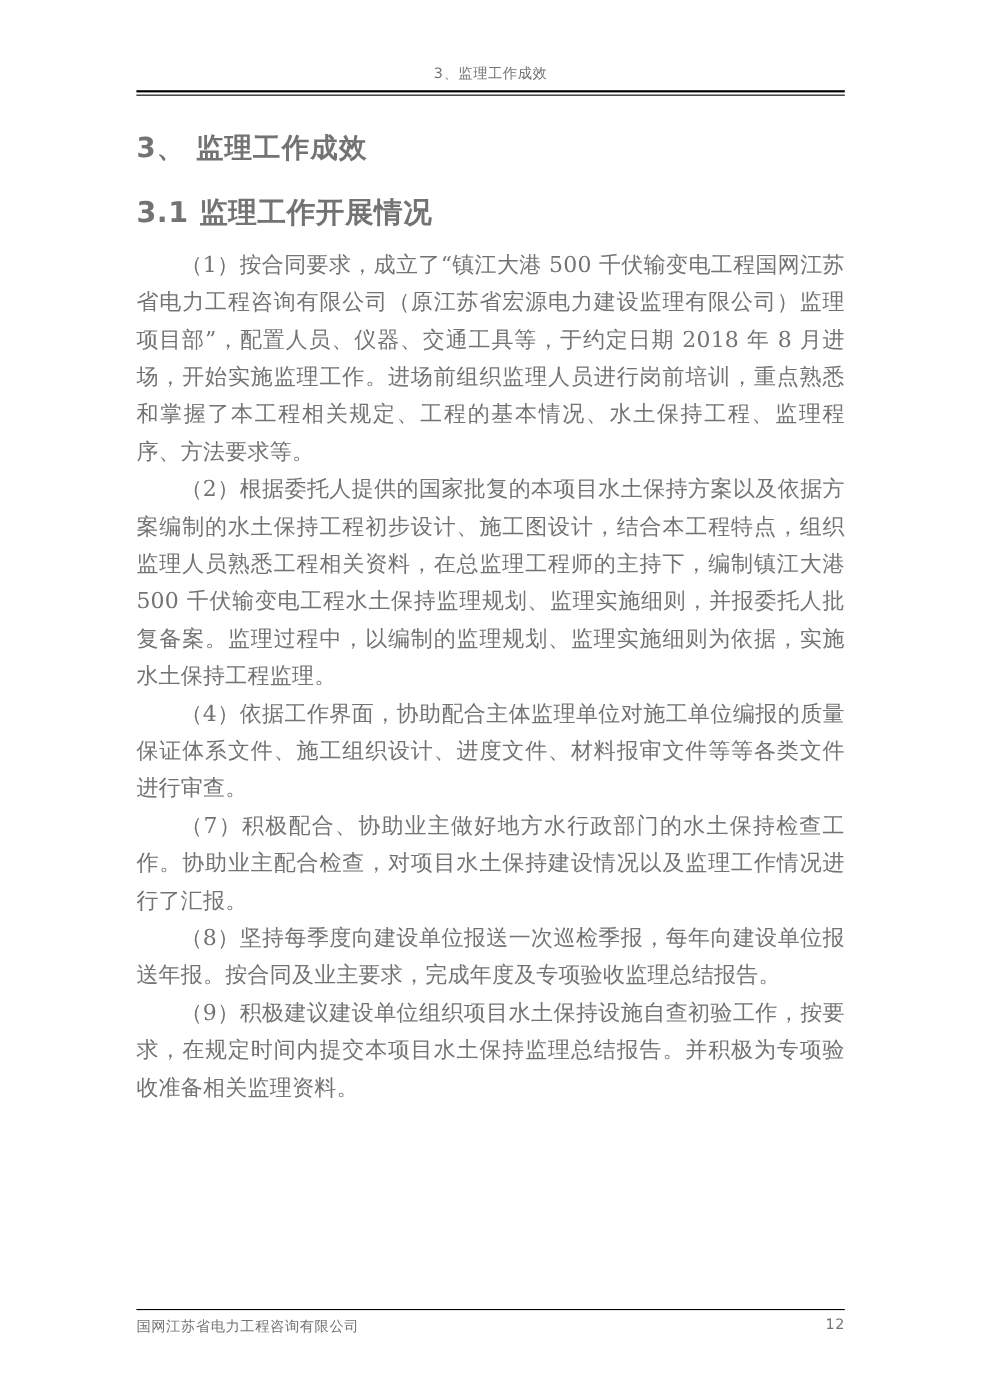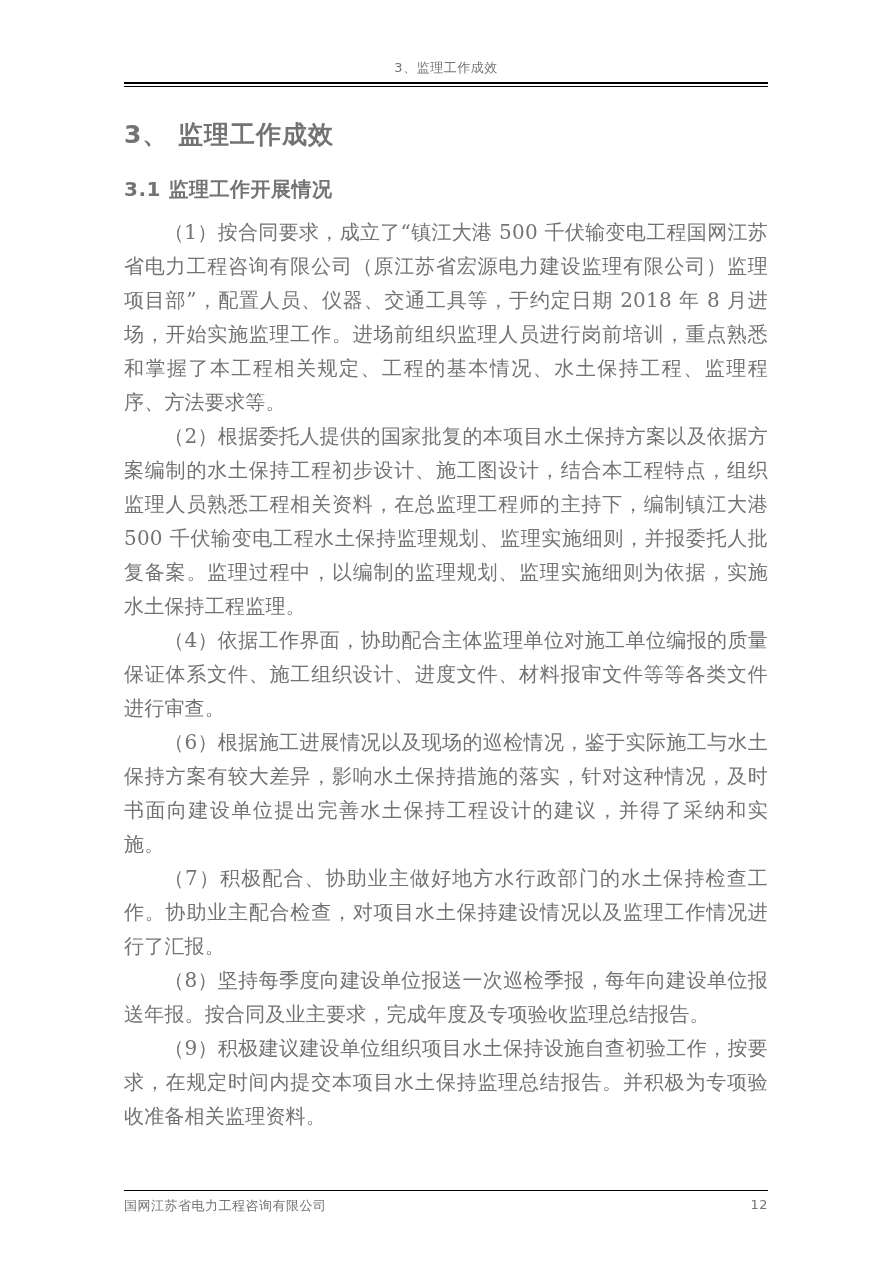--- a/index.html
+++ b/index.html
@@ -59,21 +59,21 @@
     right: 0;
   }
   h1.doc-h1 {
     font-size: 25px;
     font-weight: bold;
     margin: 18px 0 25px 0;
     letter-spacing: 1px;
     font-family: "DejaVu Sans", "Liberation Sans", sans-serif;
   }
   h2.doc-h2 {
-    font-size: 20px;
+    font-size: 26px;
     font-weight: bold;
     margin: 0 0 12px 0;
     letter-spacing: 0.5px;
     font-family: "DejaVu Sans", "Liberation Sans", sans-serif;
   }
   p.para {
     font-size: 20px;
     line-height: 34px;
     margin: 0;
     text-align: justify;
@@ -116,21 +116,20 @@
       <div class="header-rule"></div>
     </div>
 
     <div class="content">
       <h1 class="doc-h1">3、 监理工作成效</h1>
       <h2 class="doc-h2">3.1 监理工作开展情况</h2>
 
       <p class="para">（1）按合同要求，成立了“镇江大港 500 千伏输变电工程国网江苏省电力工程咨询有限公司（原江苏省宏源电力建设监理有限公司）监理项目部”，配置人员、仪器、交通工具等，于约定日期 2018 年 8 月进场，开始实施监理工作。进场前组织监理人员进行岗前培训，重点熟悉和掌握了本工程相关规定、工程的基本情况、水土保持工程、监理程序、方法要求等。</p>
       <p class="para">（2）根据委托人提供的国家批复的本项目水土保持方案以及依据方案编制的水土保持工程初步设计、施工图设计，结合本工程特点，组织监理人员熟悉工程相关资料，在总监理工程师的主持下，编制镇江大港 500 千伏输变电工程水土保持监理规划、监理实施细则，并报委托人批复备案。监理过程中，以编制的监理规划、监理实施细则为依据，实施水土保持工程监理。</p>
       <p class="para">（4）依据工作界面，协助配合主体监理单位对施工单位编报的质量保证体系文件、施工组织设计、进度文件、材料报审文件等等各类文件进行审查。</p>
-      <p class="para">（6）根据施工进展情况以及现场的巡检情况，鉴于实际施工与水土保持方案有较大差异，影响水土保持措施的落实，针对这种情况，及时书面向建设单位提出完善水土保持工程设计的建议，并得了采纳和实施。</p>
       <p class="para">（7）积极配合、协助业主做好地方水行政部门的水土保持检查工作。协助业主配合检查，对项目水土保持建设情况以及监理工作情况进行了汇报。</p>
       <p class="para">（8）坚持每季度向建设单位报送一次巡检季报，每年向建设单位报送年报。按合同及业主要求，完成年度及专项验收监理总结报告。</p>
       <p class="para">（9）积极建议建设单位组织项目水土保持设施自查初验工作，按要求，在规定时间内提交本项目水土保持监理总结报告。并积极为专项验收准备相关监理资料。</p>
     </div>
 
   </div>
 
   <div class="footer">
     <div class="footer-rule"></div>
     <div class="footer-row">

